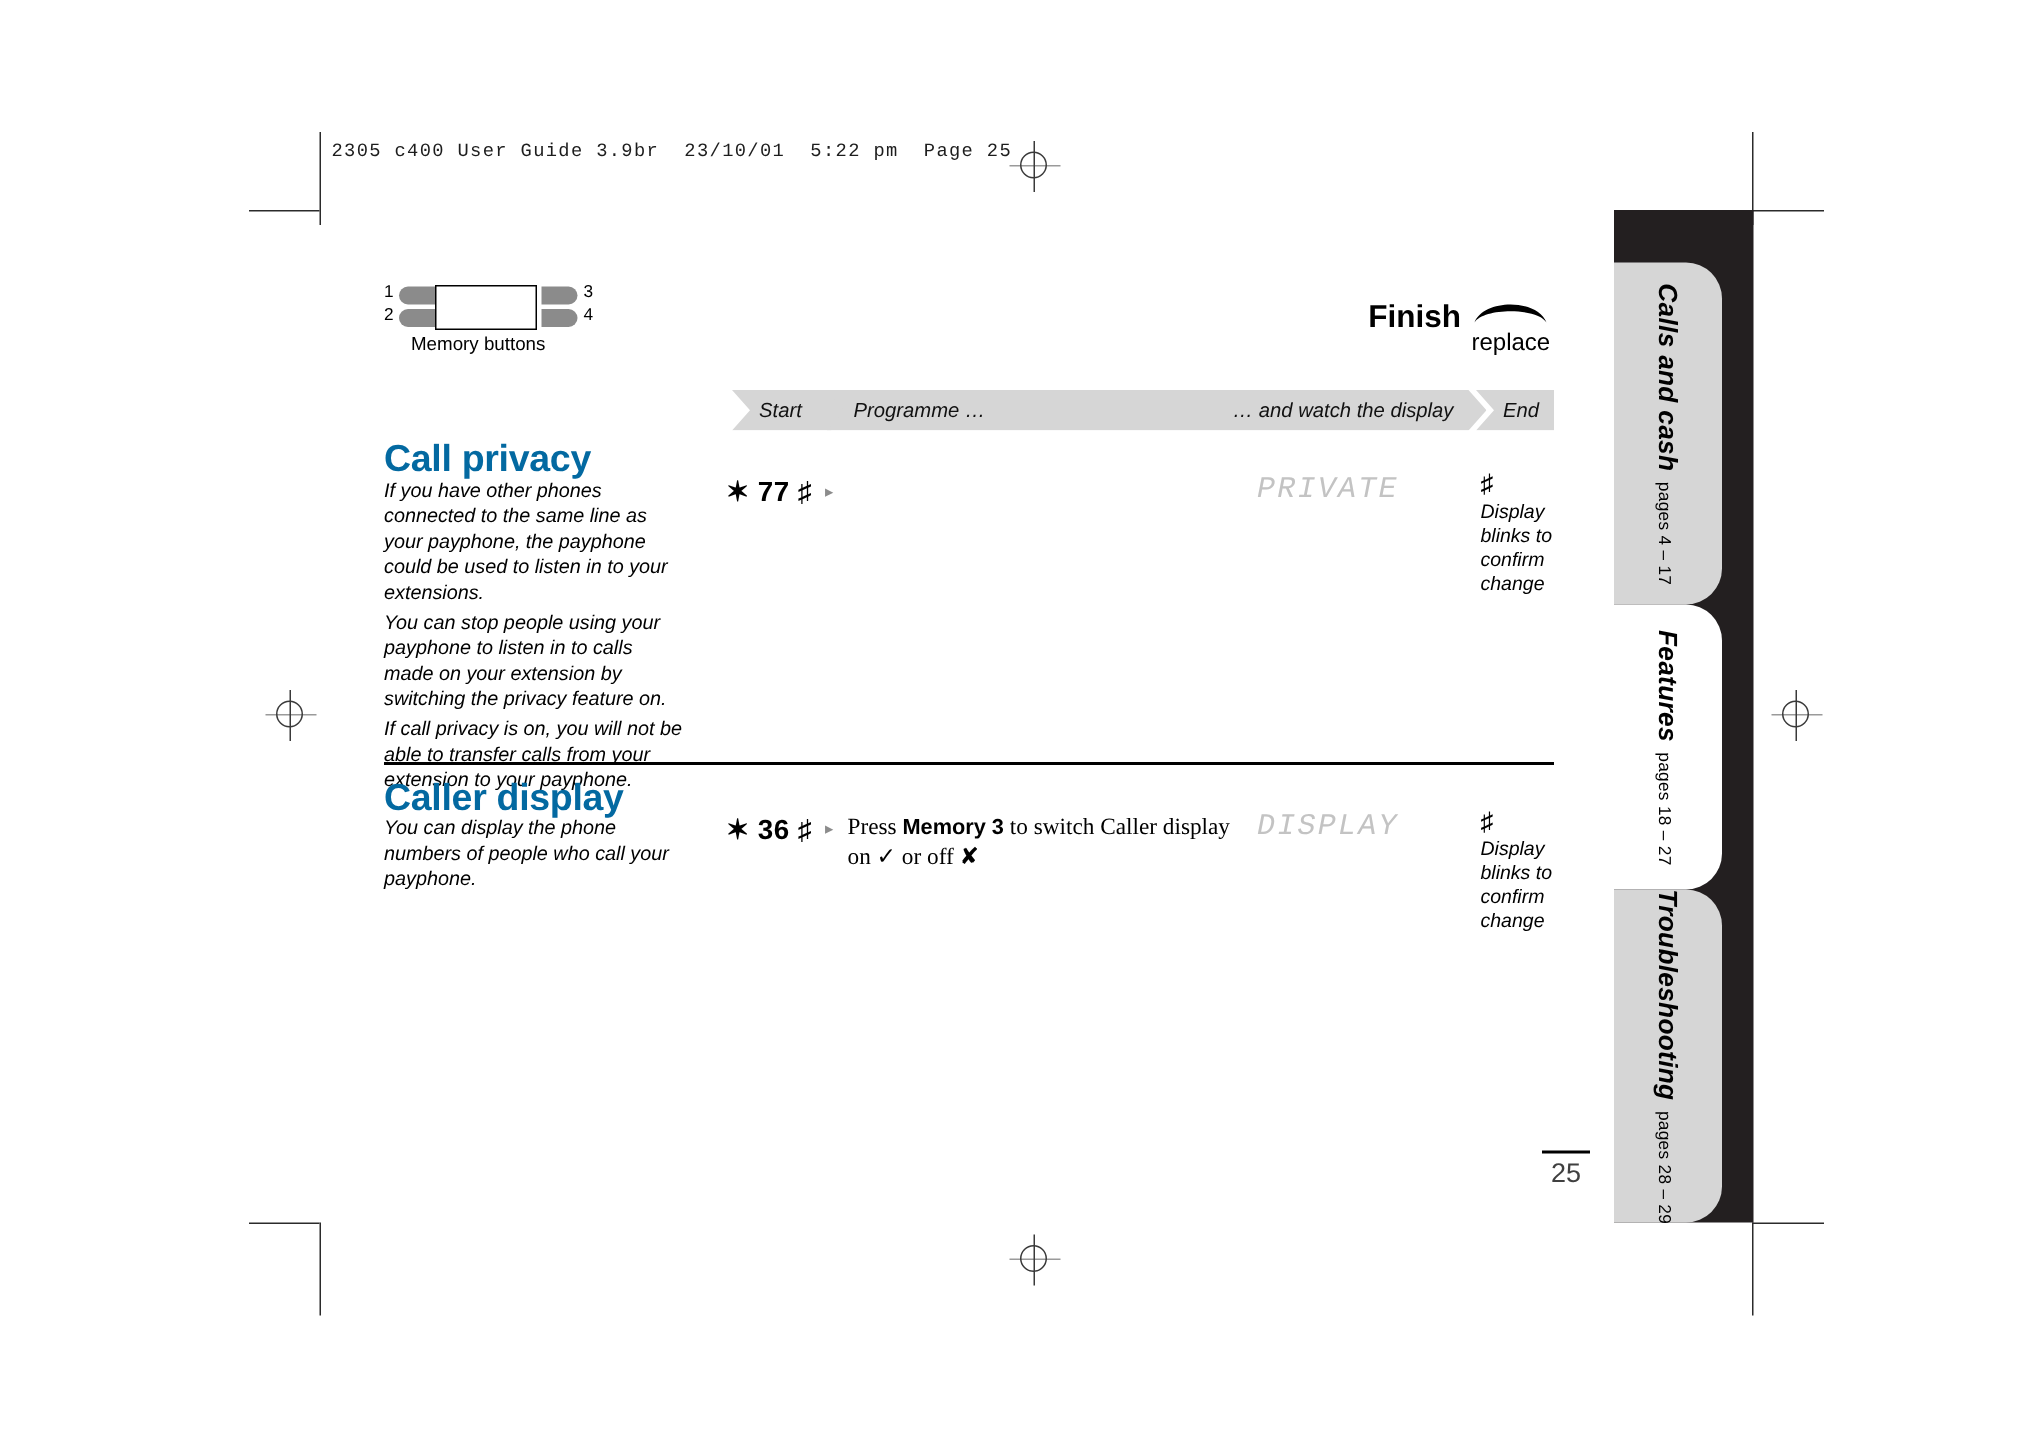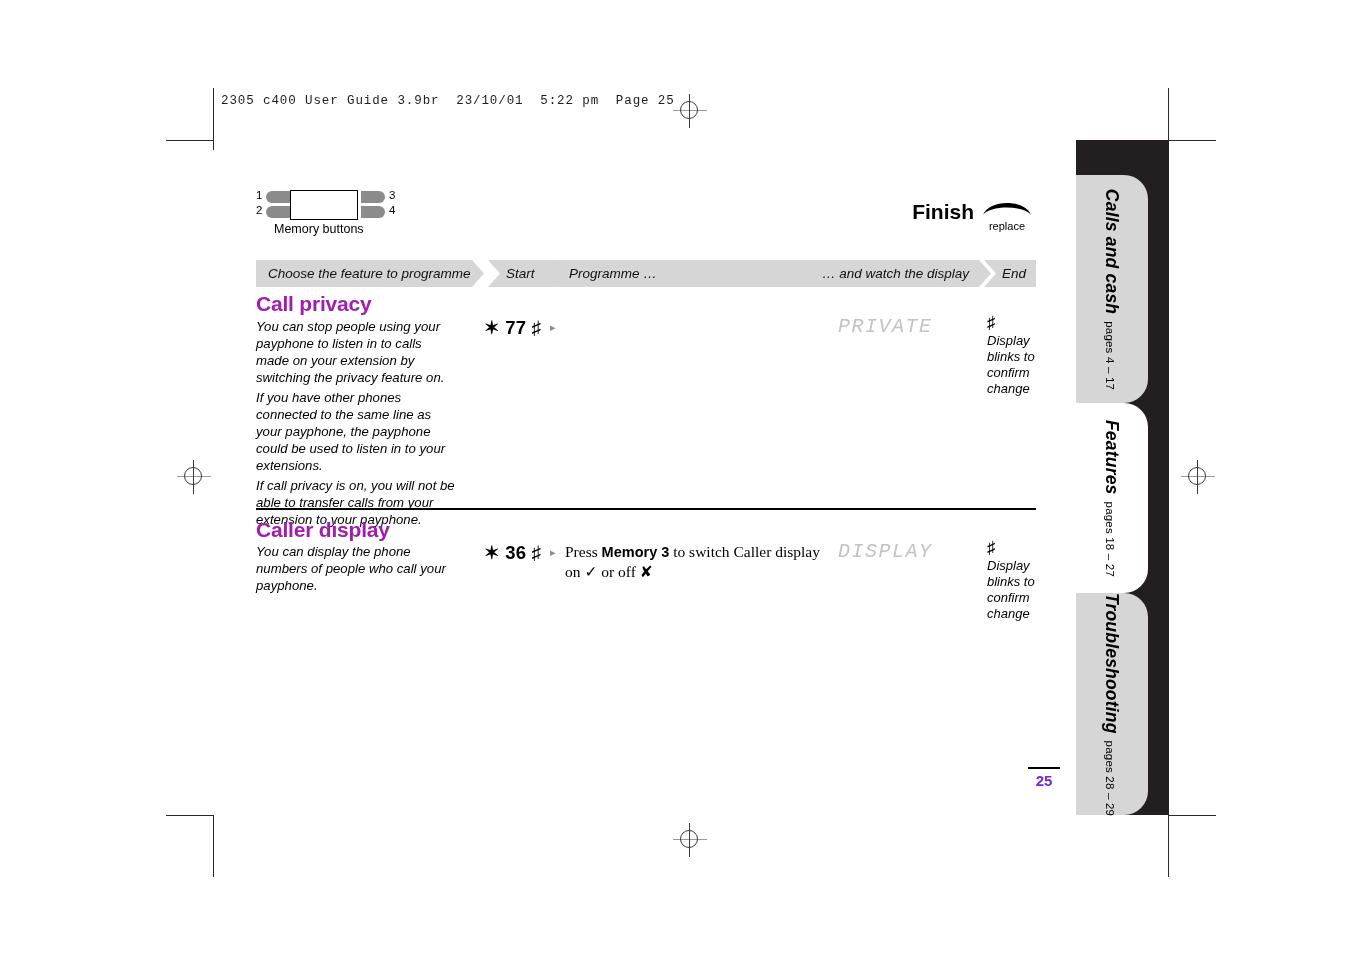--- a/index.html
+++ b/index.html
@@ -41,40 +41,40 @@
   .memdiag .n1{left:0px;top:-1px;}
   .memdiag .n2{left:0px;top:14px;}
   .memdiag .n3{left:133px;top:-1px;}
   .memdiag .n4{left:133px;top:14px;}
   .memdiag .cap{position:absolute;left:18px;top:32px;font-size:12.5px;color:#000;white-space:nowrap;}
 
   
   .finish-wrap{position:absolute;left:880px;top:195px;width:140px;height:50px;}
   .finish-word{position:absolute;right:62px;top:5px;font-size:21px;font-weight:bold;color:#000;}
   .handset{position:absolute;right:3px;top:0px;width:52px;height:22px;}
-  .replace{position:absolute;right:3px;top:25px;width:52px;text-align:center;font-size:11px;color:#000;}
+  .replace{position:absolute;right:3px;top:25px;width:52px;text-align:center;font-size:16px;color:#000;}
 
   
   .banner{position:absolute;left:240px;top:260px;height:27px;width:780px;}
   .seg{
     position:absolute;top:0;height:27px;background:#d6d6d6;
     display:flex;align-items:center;box-sizing:border-box;
     font-style:italic;font-size:13.5px;color:#111;
   }
   .seg .txt{position:relative;z-index:2;white-space:nowrap;}
   .seg.point{ clip-path:polygon(0 0, calc(100% - 12px) 0, 100% 50%, calc(100% - 12px) 100%, 0 100%, 12px 50%); }
   .seg.point.first{ clip-path:polygon(0 0, calc(100% - 12px) 0, 100% 50%, calc(100% - 12px) 100%, 0 100%); }
   .seg.flatend{ clip-path:polygon(0 0, 100% 0, 100% 100%, 0 100%, 12px 50%); }
   .seg.s-choose{left:0;width:228px;padding-left:12px;}
   .seg.s-start{left:232px;width:78px;padding-left:18px;}
   .seg.s-prog{left:295px;width:440px;padding-left:18px;justify-content:space-between;padding-right:22px;}
   .seg.s-end{left:728px;width:52px;padding-left:18px;}
 
   
-  .h2{position:absolute;font-size:21px;font-weight:bold;color:#a21caf;letter-spacing:-.2px;text-align:center;}
+  .h2{position:absolute;font-size:25px;font-weight:bold;color:#0369a1;letter-spacing:-.2px;text-align:center;}
   .desc{position:absolute;width:200px;font-style:italic;font-size:13.2px;line-height:17px;color:#000;}
   .desc p{margin:0 0 3px 0;}
 
   .code{position:absolute;font-size:18.5px;font-weight:bold;color:#000;letter-spacing:.3px;white-space:nowrap;}
   .bullet{position:absolute;color:#8c8c8c;font-size:11px;}
   .instr{position:absolute;width:258px;font-family:"Liberation Serif", serif;font-size:15.5px;line-height:19px;color:#000;}
   .instr b{font-family:"Liberation Sans", sans-serif;font-size:14.5px;}
   .lcd{position:absolute;font-family:"Liberation Mono", monospace;font-size:20px;letter-spacing:1.5px;color:#c3c3c3;font-style:italic;white-space:nowrap;}
   .endcol{position:absolute;width:60px;}
   .endcol .hash{font-size:17px;font-weight:bold;color:#000;line-height:18px;}
@@ -98,21 +98,21 @@
   .tab .tpages{font-size:11.5px;color:#000;letter-spacing:.2px;}
   .tab.t1{top:175px;height:228px;}
   .tab.t1 .inner{background:#d6d6d6;}
   .tab.t2{top:403px;height:190px;}
   .tab.t2 .inner{background:#ffffff;}
   .tab.t3{top:593px;height:222px;}
   .tab.t3 .inner{background:#d6d6d6;}
 
   .pageno{position:absolute;left:1010px;top:767px;width:36px;text-align:center;}
   .pageno .ln{width:32px;height:1.8px;background:#000;margin:0 auto 3px auto;}
-  .pageno .n{font-size:15px;font-weight:bold;color:#6d28d9;}
+  .pageno .n{font-size:18px;font-weight:normal;color:#404040;}
 </style>
 </head>
 <body>
 
 <div class="page">
 
   <div class="mark v" style="left:197px;top:88px;height:62px;"></div>
   <div class="mark h" style="left:150px;top:140px;width:47px;"></div>
   <div class="mark v" style="left:1152px;top:88px;height:62px;"></div>
   <div class="mark h" style="left:1152px;top:140px;width:48px;"></div>
@@ -159,39 +159,36 @@
 
   <div class="finish-wrap">
     <div class="finish-word">Finish</div>
     <svg class="handset" viewBox="0 0 52 22">
       <path d="M2 20 C 8 4, 44 4, 50 20 C 44 10, 8 10, 2 20 Z" fill="#000"></path>
     </svg>
     <div class="replace">replace</div>
   </div>
 
   <div class="banner">
-    <div class="seg point first s-choose">
-      <span class="txt">Choose the feature to programme</span>
-    </div>
     <div class="seg point s-start">
       <span class="txt">Start</span>
     </div>
     <div class="seg point s-prog">
       <span class="txt">Programme …</span>
       <span class="txt">… and watch the display</span>
     </div>
     <div class="seg flatend s-end">
       <span class="txt">End</span>
     </div>
   </div>
 
   <div class="h2" style="left:240px;top:292px;">Call privacy</div>
   <div class="desc" style="left:240px;top:318px;">
+    <p>If you have other phones connected to the same line as your payphone, the payphone could be used to listen in to your extensions.</p>
     <p>You can stop people using your payphone to listen in to calls made on your extension by switching the privacy feature on.</p>
-    <p>If you have other phones connected to the same line as your payphone, the payphone could be used to listen in to your extensions.</p>
     <p>If call privacy is on, you will not be able to transfer calls from your extension to your payphone.</p>
   </div>
   <div class="code" style="left:468px;top:317px;">✶ 77 ♯</div>
   <div class="bullet" style="left:534px;top:321px;">▸</div>
   <div class="lcd" style="left:822px;top:315px;">PRIVATE</div>
   <div class="endcol" style="left:971px;top:314px;">
     <div class="hash">♯</div>
     <div class="note">Display blinks to confirm change</div>
   </div>
 

